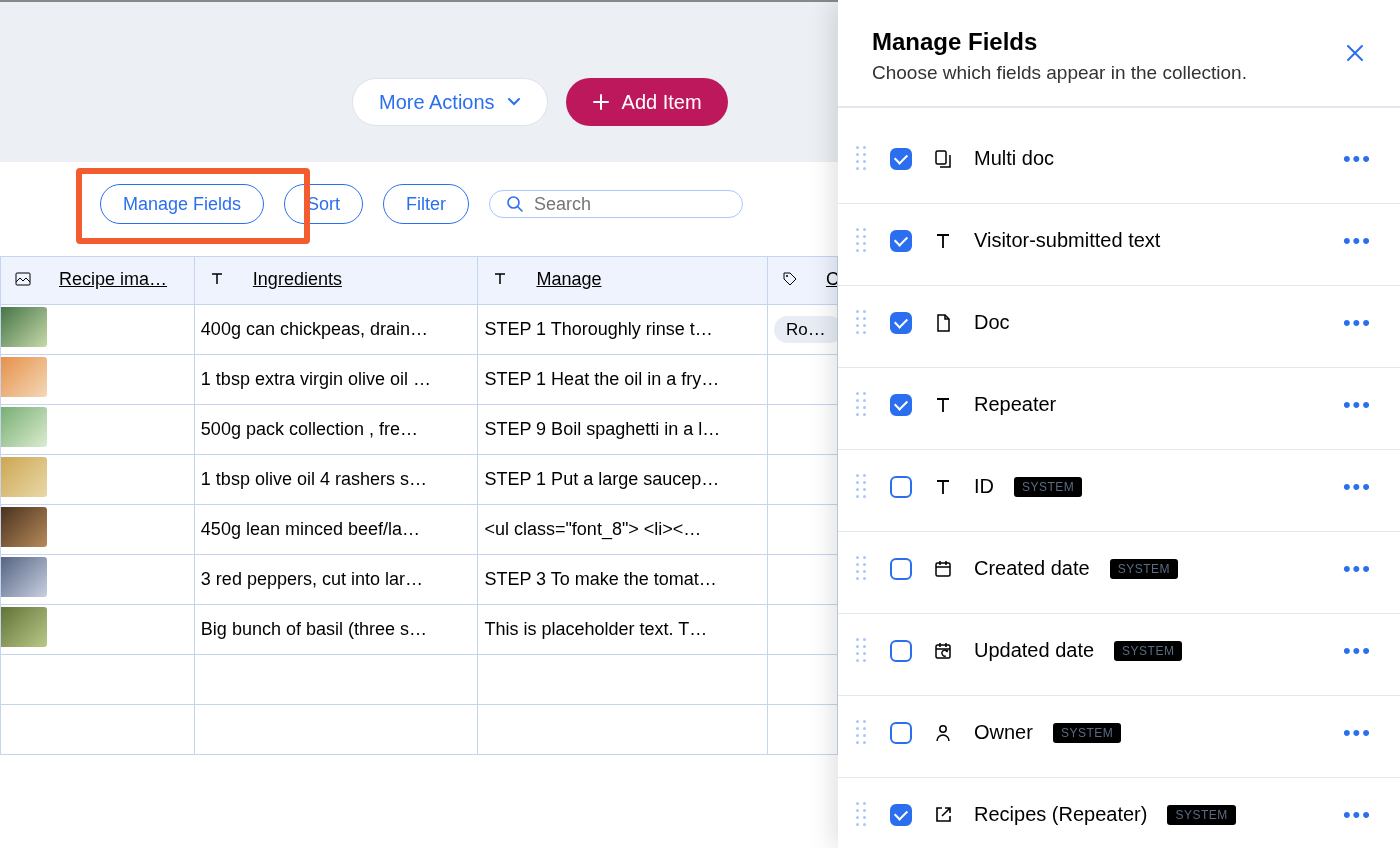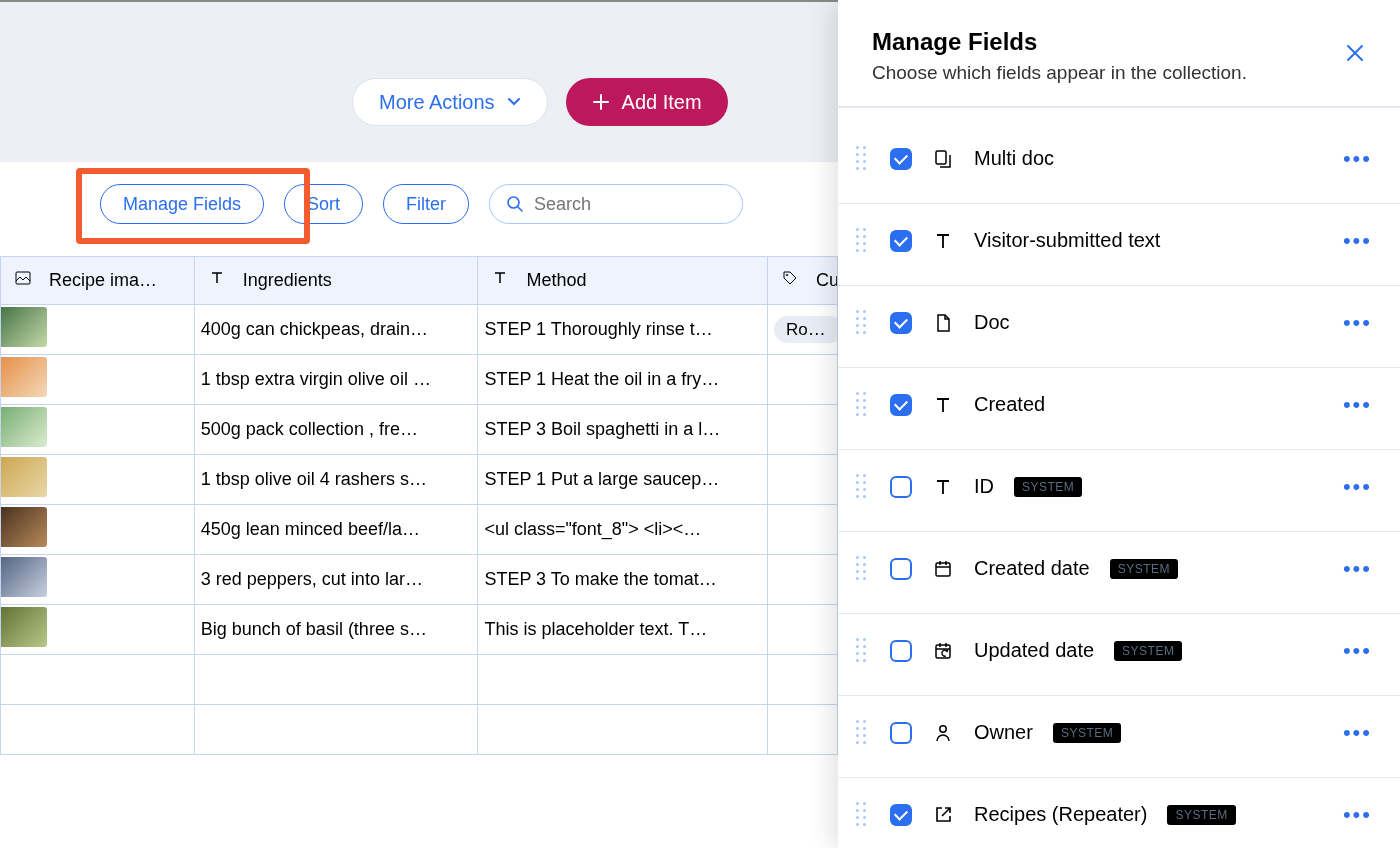--- a/index.html
+++ b/index.html
@@ -75,21 +75,21 @@
   border: 1px solid #2b6ff0;
   color: #2b6ff0;
   background: #fff;
   padding: 0 22px;
   font-size: 18px;
   display: flex;
   align-items: center;
   cursor: pointer;
 }
 .search-pill {
-  height: 40px;
+  height: 28px;
   width: 254px;
   border-radius: 20px;
   border: 1px solid #a8c7ff;
   background: #fff;
   display: flex;
   align-items: center;
   padding: 0 16px;
   gap: 10px;
 }
 .search-pill input {
@@ -122,22 +122,23 @@
   height: 48px;
   padding: 0 14px;
   color: #000;
 }
 .table td {
   height: 50px;
   padding: 0 6px;
 }
 .th-icon {
   display: inline-flex;
-  align-items: flex-start;
-  gap: 18px;
+  align-items: center;
+  gap: 28px;
+  text-decoration: underline;
 }
 .col-img { width: 194px; }
 .col-ing { width: 284px; max-width: 284px; }
 .col-method { width: 290px; max-width: 290px; }
 .col-cuisine { width: 70px; max-width: 70px; }
 .thumb {
   width: 54px; height: 40px;
   background: linear-gradient(135deg,#8a9,#567);
   border-radius: 3px;
   display: inline-block;
@@ -312,21 +313,21 @@
           <span>Ingredients</span>
         </span>
       </th>
       <th class="col-method">
         <span class="th-icon">
           <span>
               <svg width="16" height="16" viewBox="0 0 16 16">
                 <path d="M3 3h10M8 3v10" stroke="#000" stroke-width="1.5"></path>
               </svg>
             </span>
-          <span>Method</span>
+          <span>Manage</span>
         </span>
       </th>
       <th class="col-cuisine">
         <span class="th-icon">
           <span>
               <svg width="16" height="16" viewBox="0 0 16 16">
                 <path d="M2 2h6l6 6-6 6-6-6z" stroke="#000" fill="none"></path>
                 <circle cx="5" cy="5" r="1" fill="#000"></circle>
               </svg>
             </span>
@@ -344,21 +345,21 @@
       </tr>
       <tr>
         <td class="col-img"><span class="thumb" style="background: linear-gradient(135deg, rgb(228, 138, 63), rgb(244, 216, 184));"></span></td>
         <td class="col-ing">1 tbsp extra virgin olive oil …</td>
         <td class="col-method">STEP 1 Heat the oil in a fry…</td>
         <td class="col-cuisine"></td>
       </tr>
       <tr>
         <td class="col-img"><span class="thumb" style="background: linear-gradient(135deg, rgb(111, 168, 107), rgb(219, 236, 207));"></span></td>
         <td class="col-ing">500g pack collection , fre…</td>
-        <td class="col-method">STEP 3 Boil spaghetti in a l…</td>
+        <td class="col-method">STEP 9 Boil spaghetti in a l…</td>
         <td class="col-cuisine"></td>
       </tr>
       <tr>
         <td class="col-img"><span class="thumb" style="background: linear-gradient(135deg, rgb(202, 162, 74), rgb(232, 216, 168));"></span></td>
         <td class="col-ing">1 tbsp olive oil 4 rashers s…</td>
         <td class="col-method">STEP 1 Put a large saucep…</td>
         <td class="col-cuisine"></td>
       </tr>
       <tr>
         <td class="col-img"><span class="thumb" style="background: linear-gradient(135deg, rgb(63, 42, 26), rgb(184, 138, 90));"></span></td>
@@ -481,21 +482,21 @@
           <span></span>
           <span></span>
           <span></span>
         </div>
         <div class="cb checked"></div>
         <div class="field-icon">
           <svg width="20" height="20" viewBox="0 0 20 20">
             <path d="M4 4h12M10 4v13" stroke="#000" stroke-width="1.8"></path>
           </svg>
         </div>
-        <div class="field-label">Created</div>
+        <div class="field-label">Repeater</div>
         <div class="spacer"></div>
         <div class="dots">•••</div>
       </div>
       <div class="field-row">
         <div class="drag-handle">
           <span></span>
           <span></span>
           <span></span>
           <span></span>
           <span></span>

